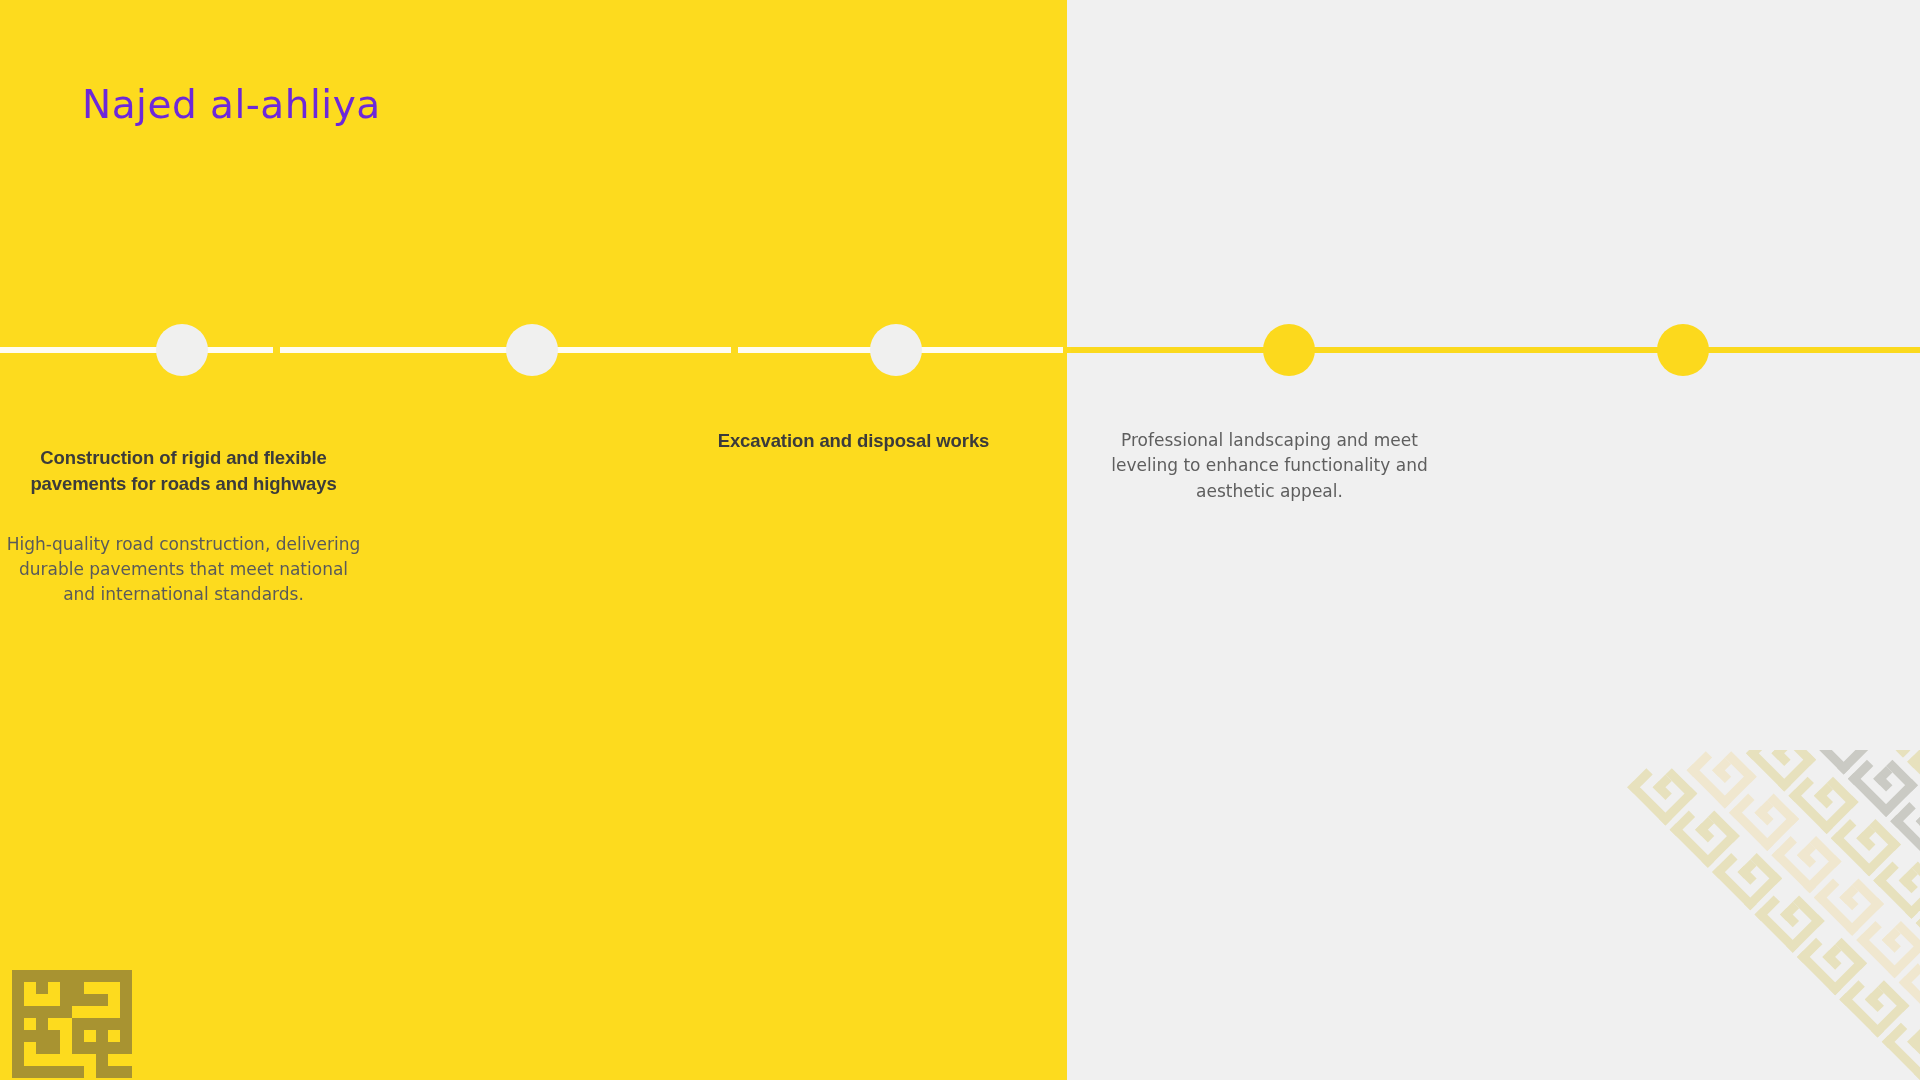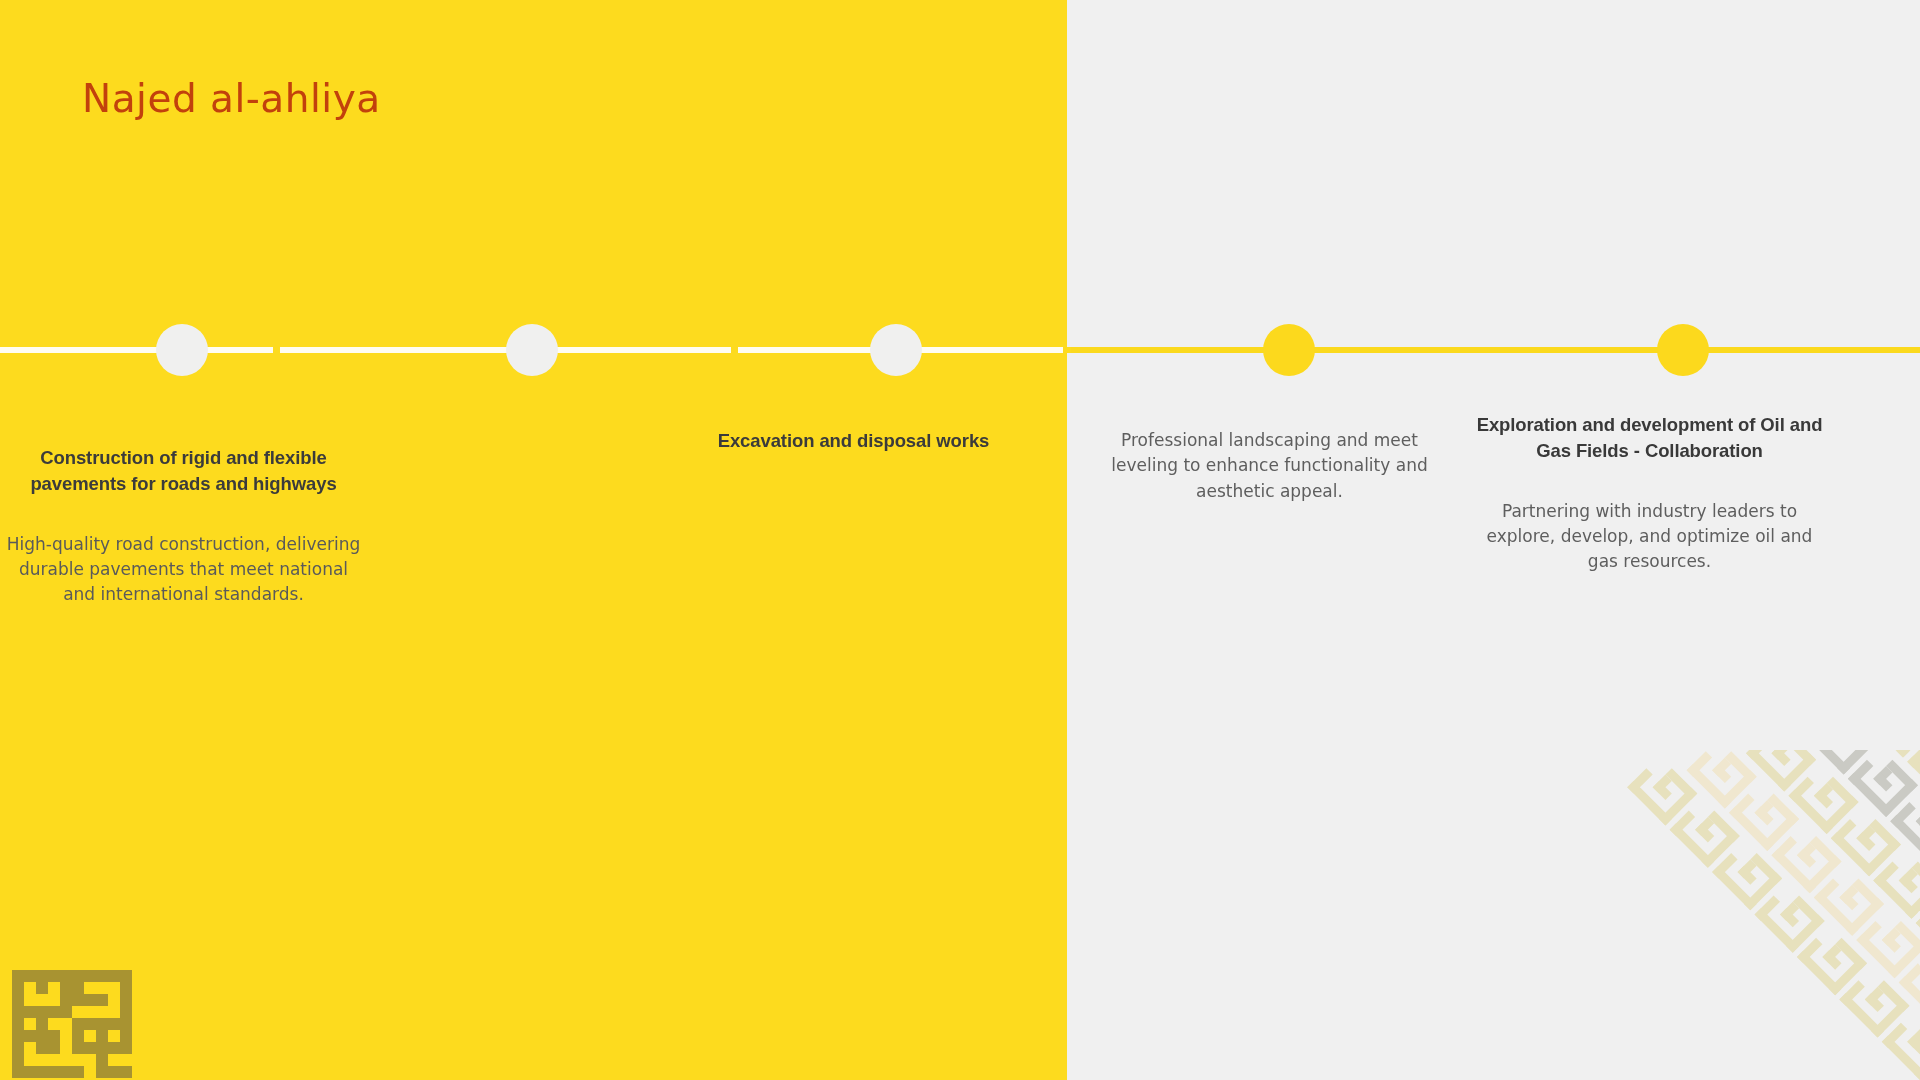--- a/index.html
+++ b/index.html
@@ -26,24 +26,24 @@
   }
   .panel-gray {
     position:absolute; left:1067px; top:0;
     width:853px; height:1080px;
     background:#f0f0f0;
   }
 
   
   .brand {
     position:absolute;
-    left:82px; top:76px;
+    left:82px; top:82px;
     font-size:39px;
     letter-spacing:0.5px;
-    color:#c2410c;
+    color:#6d28d9;
     font-family:"DejaVu Sans", sans-serif;
     font-weight:400;
     white-space:nowrap;
   }
 
   
   .rail {
     position:absolute;
     top:347px;
     height:6px;
@@ -161,24 +161,20 @@
   </div>
 
   <div class="col" id="col-2">
     <h3>Excavation and disposal works</h3>
   </div>
 
   <div class="col gray" id="col-3">
     <p>Professional landscaping and meet leveling to enhance functionality and aesthetic appeal.</p>
   </div>
 
-  <div class="col gray" id="col-4">
-    <h3>Exploration and development of Oil and Gas Fields - Collaboration</h3>
-    <p>Partnering with industry leaders to explore, develop, and optimize oil and gas resources.</p>
-  </div>
 
   <div class="kufic-bl">
     <svg width="150" height="110" viewBox="0 0 150 110" xmlns="http://www.w3.org/2000/svg">
       <g fill="#a89331">
         <rect x="-12" y="0" width="12" height="12"></rect>
         <rect x="-12" y="24" width="12" height="12"></rect>
         <rect x="-12" y="48" width="12" height="60"></rect>
         <rect x="12" y="0" width="120" height="12"></rect>
         <rect x="12" y="0" width="12" height="48"></rect>
         <rect x="36" y="12" width="12" height="12"></rect>

